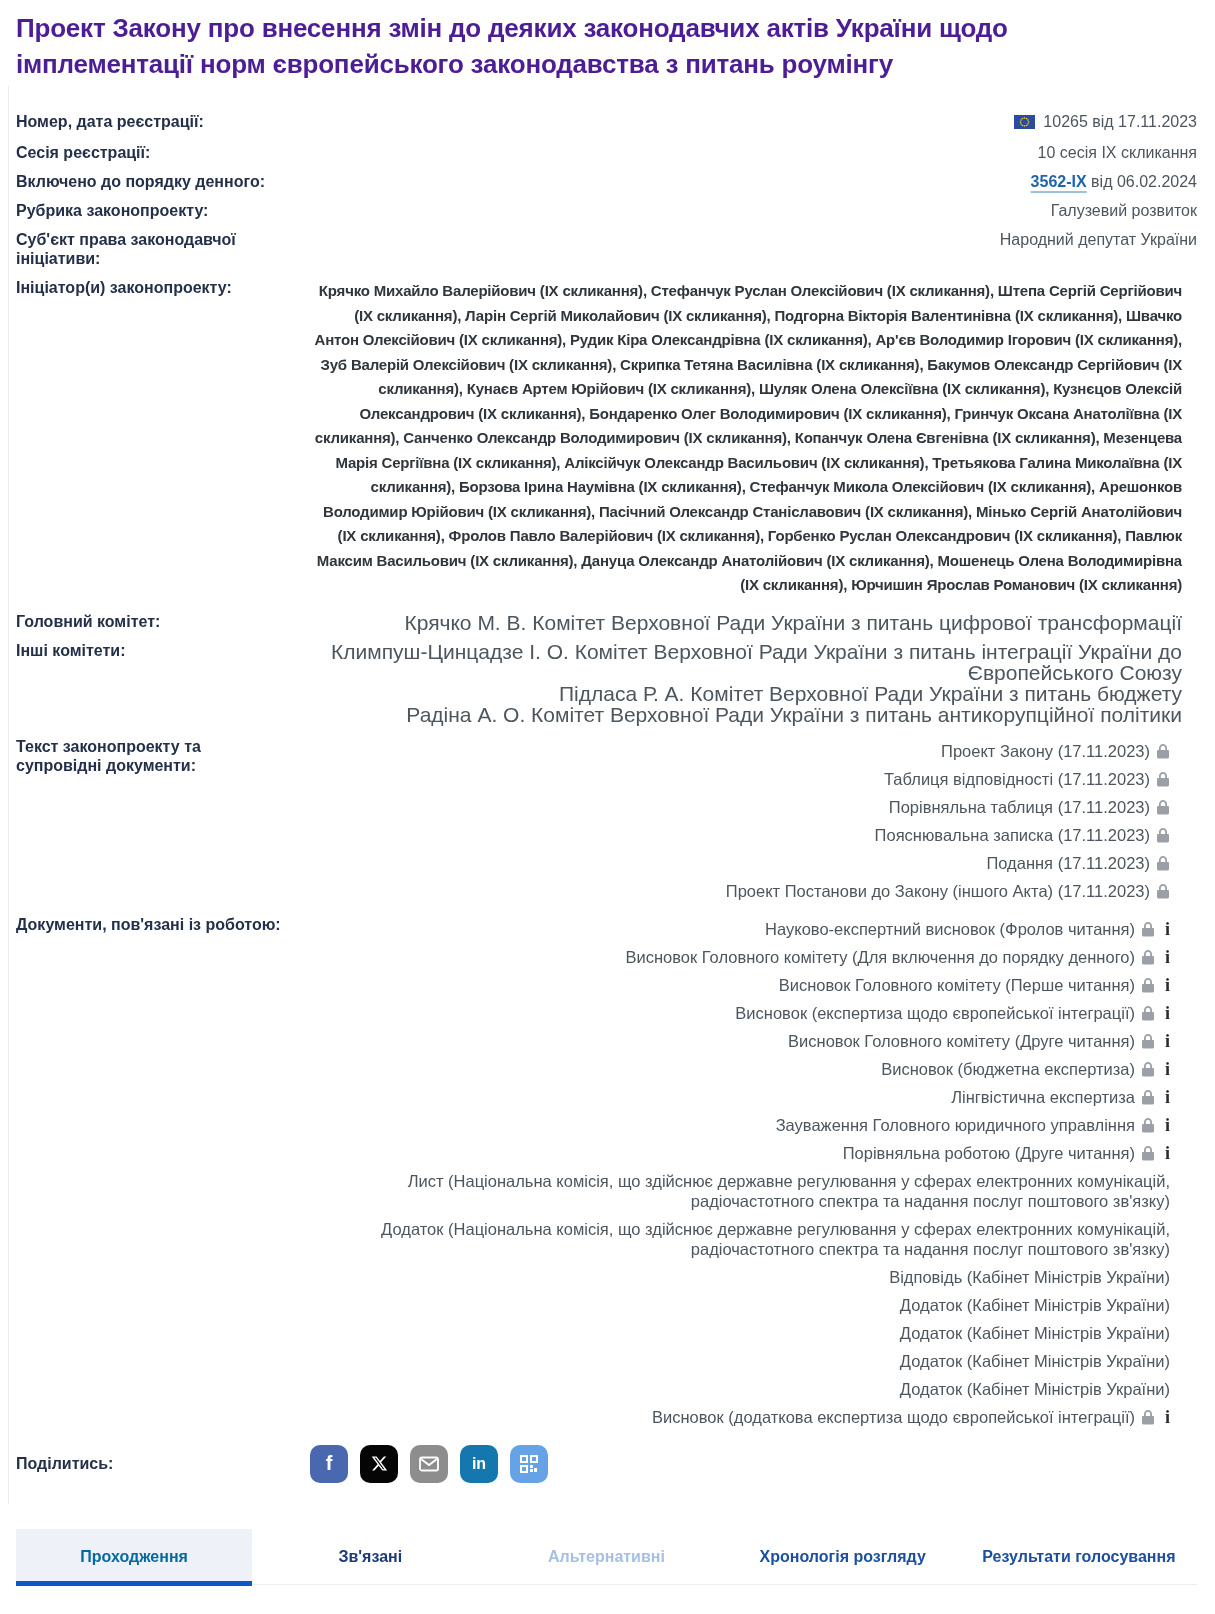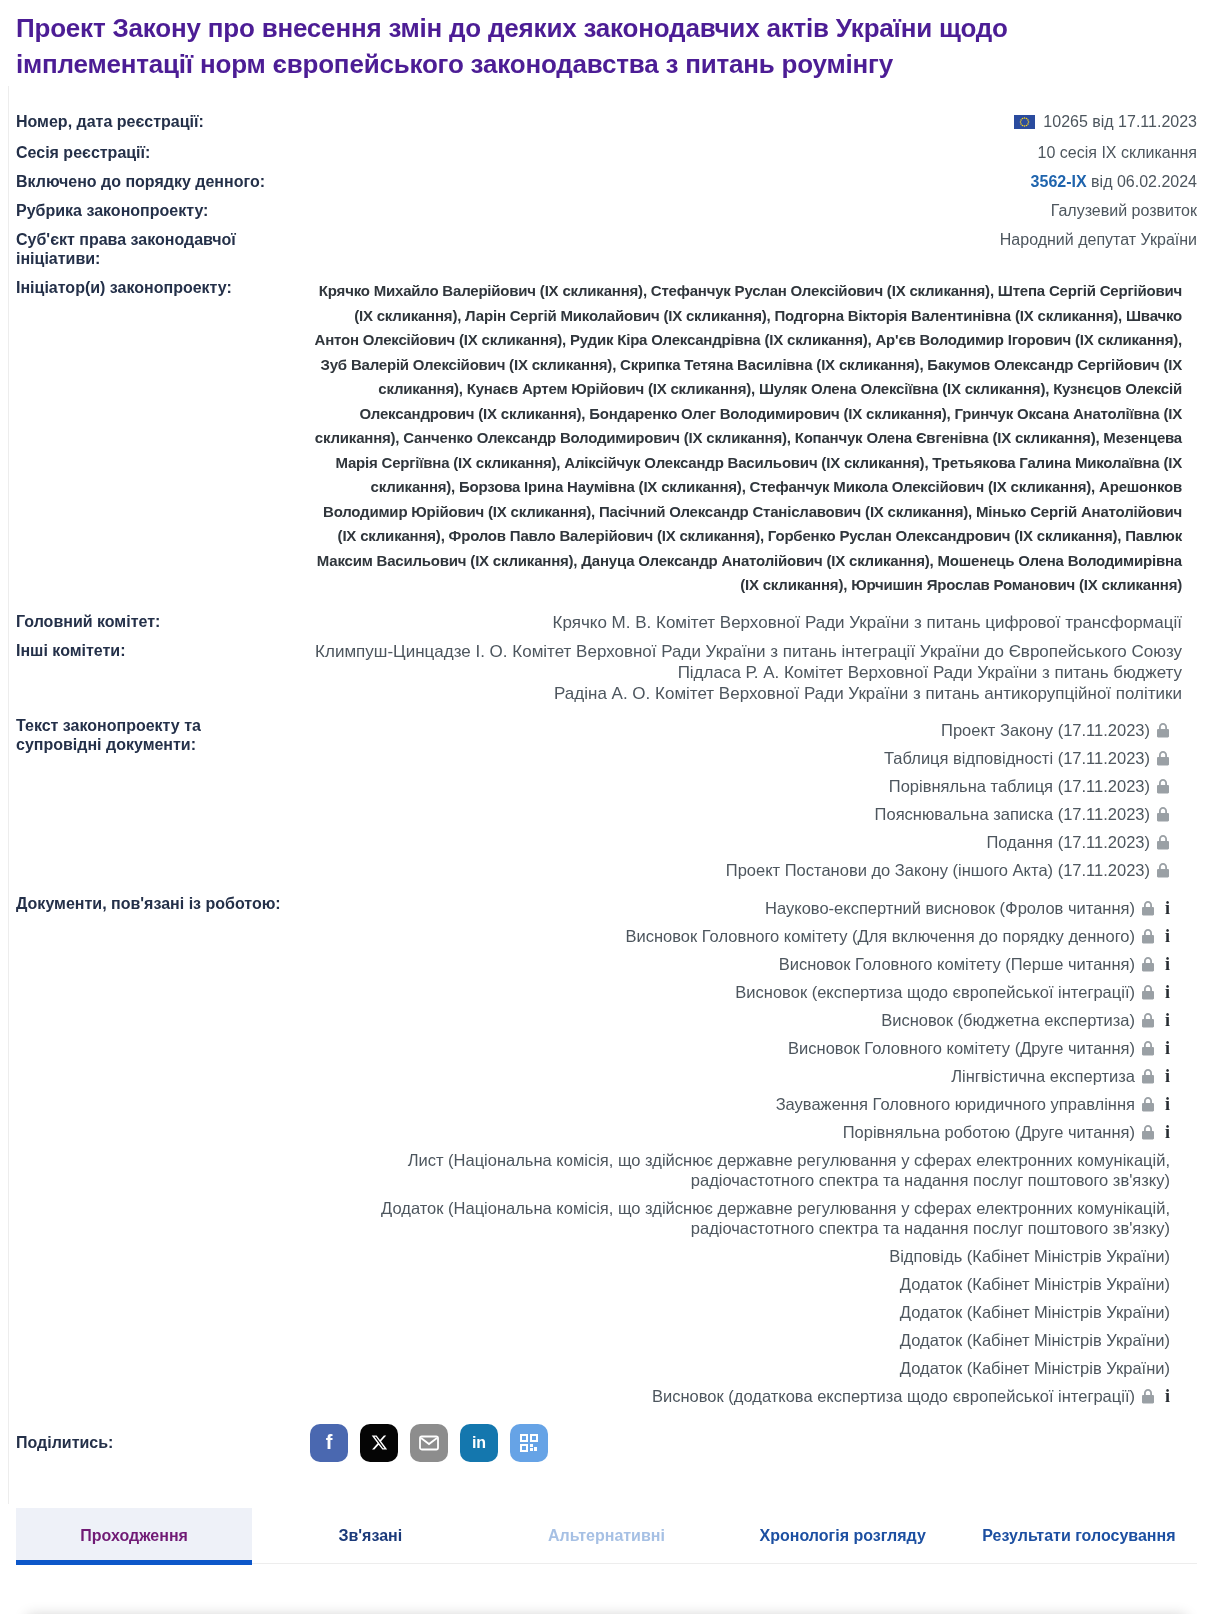--- a/index.html
+++ b/index.html
@@ -17,29 +17,29 @@
     letter-spacing:-0.2px;
   }
 
   .fields { margin-top:30px; }
   .frow { display:grid; grid-template-columns:294px 1fr; margin-bottom:10px; }
   .flabel { font-size:16px; line-height:19px; font-weight:bold; color:#243049; padding-right:20px; }
   .fvalue { font-size:16px; line-height:19px; color:#4d565e;text-align:right; }
 
   .flag { display:inline-block; vertical-align:-2px; margin-right:8px; }
 
-  .agenda-link { color:#1f64ad; font-weight:bold; text-underline-offset:4px; text-decoration-thickness:2px; text-decoration-color:#9dc0de; cursor:pointer; }
+  .agenda-link { color:#1f64ad; font-weight:bold; text-decoration:underline; text-underline-offset:4px; text-decoration-thickness:2px; text-decoration-color:#9dc0de; cursor:pointer; }
 
   .initiators {
     font-size:15px; line-height:24.5px; font-weight:bold; color:#30363c;
     max-width:872px; letter-spacing:-0.2px; margin-top:1px;
   }
   .frow.initiators-row { margin-bottom:14px; }
 
-  .committee-line { font-size:17px; line-height:21px; color:#4d565e; max-width:872px; }
+  .committee-line { font-size:21px; line-height:21px; color:#4d565e; max-width:872px; }
   .frow.main-committee-row { margin-bottom:8px; }
   .frow.other-committees-row { margin-bottom:12px; }
 
   .doc-item { font-size:16.5px; line-height:20px; padding:4px 0; color:#4d565e; max-width:860px; }
   .docs-tight .doc-item { padding:4px 0; }
   .doc-item.indent { padding-left:40px; }
   .doc-link { cursor:pointer; }
   .lock-svg { margin-left:6px; vertical-align:-2px; }
   .info-i {
     display:inline-block; margin-left:10px; font-family:"Liberation Serif", serif;
@@ -56,21 +56,21 @@
   .share-glyph-in { font-size:16px; font-weight:bold; color:#fff; }
 
   .tab-bar {
     margin-top:46px; display:grid; grid-template-columns:repeat(5,1fr);
     border-bottom:1px solid #ededed; height:56px;
   }
   .tab {
     display:flex; align-items:center; justify-content:center;
     font-size:16px; font-weight:bold; cursor:pointer; position:relative; height:56px;
   }
-  .tab.active { background:#eef1f8; color:#701a75; }
+  .tab.active { background:#eef1f8; color:#0369a1; }
   .tab.active::after { content:""; position:absolute; left:0; right:0; bottom:-1px; height:5px; background:#0d57c9; }
   .tab.dark { color:#1b3a7a;text-align:center; }
   .tab.blue { color:#1c4fa1; }
   .tab.disabled { color:#a6c0e4; cursor:default; }
 
   .passage-card {
     margin:50px 10px 0 10px; background:#fff; border-radius:6px 6px 0 0;
     box-shadow:0 1px 14px rgba(0,0,0,0.18); padding:0 30px; height:120px;
   }
   .pt-head { display:grid; grid-template-columns:430px 1fr; padding:26px 0 18px 0; }
@@ -182,24 +182,24 @@
             </svg><span class="info-i">i</span></div>
           <div class="doc-item"><span class="doc-link">Висновок Головного комітету (Для включення до порядку денного)</span><svg class="lock-svg" width="14" height="15" viewBox="0 0 14 15">
               <path fill="#9aa0a5" d="M7 0C4.8 0 3 1.8 3 4v2H2.2C1.5 6 1 6.5 1 7.2v6.1c0 .7.5 1.2 1.2 1.2h9.6c.7 0 1.2-.5 1.2-1.2V7.2C13 6.5 12.5 6 11.8 6H11V4c0-2.2-1.8-4-4-4zm0 1.8c1.2 0 2.2 1 2.2 2.2v2H4.8V4c0-1.2 1-2.2 2.2-2.2z"></path>
             </svg><span class="info-i">i</span></div>
           <div class="doc-item"><span class="doc-link">Висновок Головного комітету (Перше читання)</span><svg class="lock-svg" width="14" height="15" viewBox="0 0 14 15">
               <path fill="#9aa0a5" d="M7 0C4.8 0 3 1.8 3 4v2H2.2C1.5 6 1 6.5 1 7.2v6.1c0 .7.5 1.2 1.2 1.2h9.6c.7 0 1.2-.5 1.2-1.2V7.2C13 6.5 12.5 6 11.8 6H11V4c0-2.2-1.8-4-4-4zm0 1.8c1.2 0 2.2 1 2.2 2.2v2H4.8V4c0-1.2 1-2.2 2.2-2.2z"></path>
             </svg><span class="info-i">i</span></div>
           <div class="doc-item"><span class="doc-link">Висновок (експертиза щодо європейської інтеграції)</span><svg class="lock-svg" width="14" height="15" viewBox="0 0 14 15">
               <path fill="#9aa0a5" d="M7 0C4.8 0 3 1.8 3 4v2H2.2C1.5 6 1 6.5 1 7.2v6.1c0 .7.5 1.2 1.2 1.2h9.6c.7 0 1.2-.5 1.2-1.2V7.2C13 6.5 12.5 6 11.8 6H11V4c0-2.2-1.8-4-4-4zm0 1.8c1.2 0 2.2 1 2.2 2.2v2H4.8V4c0-1.2 1-2.2 2.2-2.2z"></path>
             </svg><span class="info-i">i</span></div>
+          <div class="doc-item"><span class="doc-link">Висновок Головного комітету (Друге читання)</span><svg class="lock-svg" width="14" height="15" viewBox="0 0 14 15">
+              <path fill="#9aa0a5" d="M7 0C4.8 0 3 1.8 3 4v2H2.2C1.5 6 1 6.5 1 7.2v6.1c0 .7.5 1.2 1.2 1.2h9.6c.7 0 1.2-.5 1.2-1.2V7.2C13 6.5 12.5 6 11.8 6H11V4c0-2.2-1.8-4-4-4zm0 1.8c1.2 0 2.2 1 2.2 2.2v2H4.8V4c0-1.2 1-2.2 2.2-2.2z"></path>
+            </svg><span class="info-i">i</span></div>
           <div class="doc-item"><span class="doc-link">Висновок (бюджетна експертиза)</span><svg class="lock-svg" width="14" height="15" viewBox="0 0 14 15">
-              <path fill="#9aa0a5" d="M7 0C4.8 0 3 1.8 3 4v2H2.2C1.5 6 1 6.5 1 7.2v6.1c0 .7.5 1.2 1.2 1.2h9.6c.7 0 1.2-.5 1.2-1.2V7.2C13 6.5 12.5 6 11.8 6H11V4c0-2.2-1.8-4-4-4zm0 1.8c1.2 0 2.2 1 2.2 2.2v2H4.8V4c0-1.2 1-2.2 2.2-2.2z"></path>
-            </svg><span class="info-i">i</span></div>
-          <div class="doc-item"><span class="doc-link">Висновок Головного комітету (Друге читання)</span><svg class="lock-svg" width="14" height="15" viewBox="0 0 14 15">
               <path fill="#9aa0a5" d="M7 0C4.8 0 3 1.8 3 4v2H2.2C1.5 6 1 6.5 1 7.2v6.1c0 .7.5 1.2 1.2 1.2h9.6c.7 0 1.2-.5 1.2-1.2V7.2C13 6.5 12.5 6 11.8 6H11V4c0-2.2-1.8-4-4-4zm0 1.8c1.2 0 2.2 1 2.2 2.2v2H4.8V4c0-1.2 1-2.2 2.2-2.2z"></path>
             </svg><span class="info-i">i</span></div>
           <div class="doc-item"><span class="doc-link">Лінгвістична експертиза</span><svg class="lock-svg" width="14" height="15" viewBox="0 0 14 15">
               <path fill="#9aa0a5" d="M7 0C4.8 0 3 1.8 3 4v2H2.2C1.5 6 1 6.5 1 7.2v6.1c0 .7.5 1.2 1.2 1.2h9.6c.7 0 1.2-.5 1.2-1.2V7.2C13 6.5 12.5 6 11.8 6H11V4c0-2.2-1.8-4-4-4zm0 1.8c1.2 0 2.2 1 2.2 2.2v2H4.8V4c0-1.2 1-2.2 2.2-2.2z"></path>
             </svg><span class="info-i">i</span></div>
           <div class="doc-item"><span class="doc-link">Зауваження Головного юридичного управління</span><svg class="lock-svg" width="14" height="15" viewBox="0 0 14 15">
               <path fill="#9aa0a5" d="M7 0C4.8 0 3 1.8 3 4v2H2.2C1.5 6 1 6.5 1 7.2v6.1c0 .7.5 1.2 1.2 1.2h9.6c.7 0 1.2-.5 1.2-1.2V7.2C13 6.5 12.5 6 11.8 6H11V4c0-2.2-1.8-4-4-4zm0 1.8c1.2 0 2.2 1 2.2 2.2v2H4.8V4c0-1.2 1-2.2 2.2-2.2z"></path>
             </svg><span class="info-i">i</span></div>
           <div class="doc-item"><span class="doc-link">Порівняльна роботою (Друге читання)</span><svg class="lock-svg" width="14" height="15" viewBox="0 0 14 15">
               <path fill="#9aa0a5" d="M7 0C4.8 0 3 1.8 3 4v2H2.2C1.5 6 1 6.5 1 7.2v6.1c0 .7.5 1.2 1.2 1.2h9.6c.7 0 1.2-.5 1.2-1.2V7.2C13 6.5 12.5 6 11.8 6H11V4c0-2.2-1.8-4-4-4zm0 1.8c1.2 0 2.2 1 2.2 2.2v2H4.8V4c0-1.2 1-2.2 2.2-2.2z"></path>

